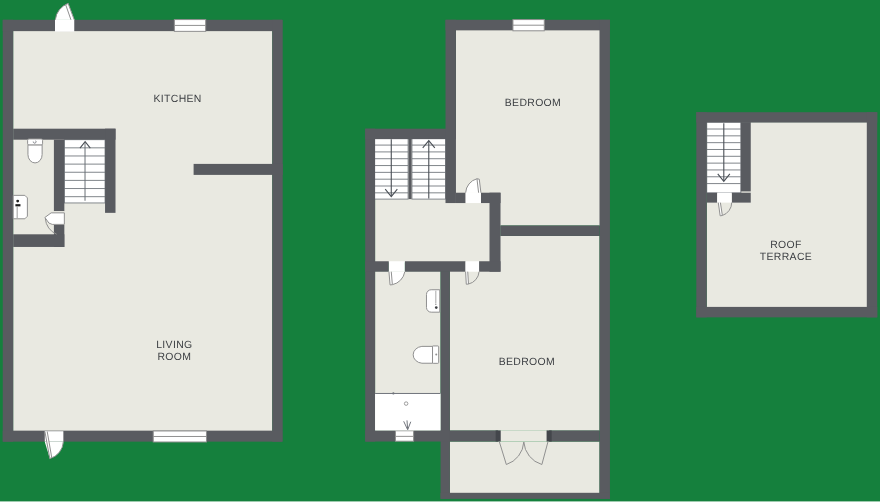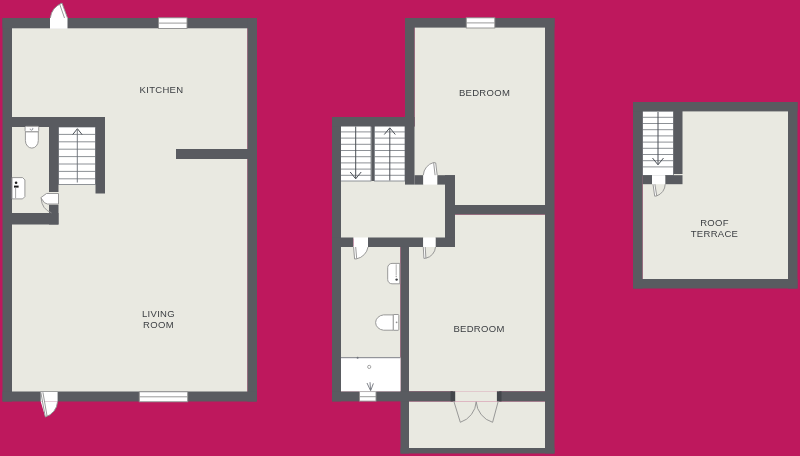--- a/index.html
+++ b/index.html
@@ -1,16 +1,16 @@
 <!DOCTYPE html>
 <html><head>
 <meta charset="utf-8">
 <style>
   html,body{margin:0;padding:0;background:#ffffff;}
-  .wrap{width:800px;height:456px;position:relative;background:#be185d;overflow:hidden;}
+  .wrap{width:800px;height:456px;position:relative;background:#15803d;overflow:hidden;}
   text{font-family:"Liberation Sans",sans-serif;fill:#3b3e42;}
 </style>
 </head>
 <body>
 <div class="wrap">
 <svg width="800" height="456" viewBox="0 0 800 456">
 <defs></defs>
 
 <g>
 

